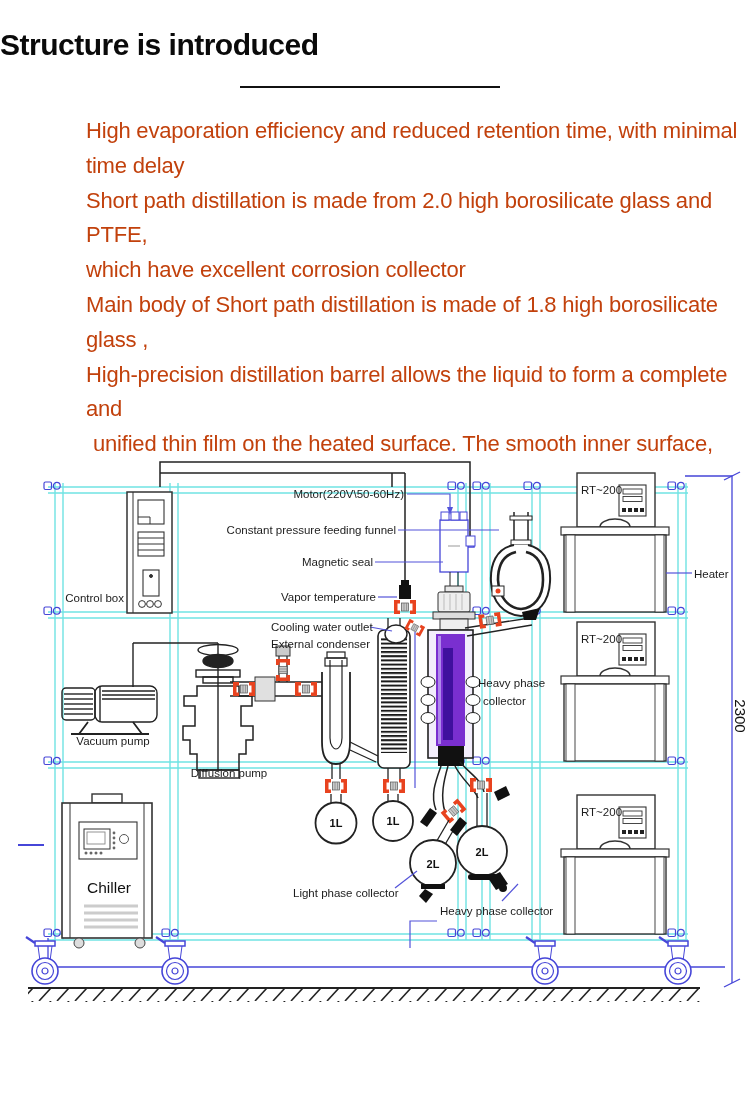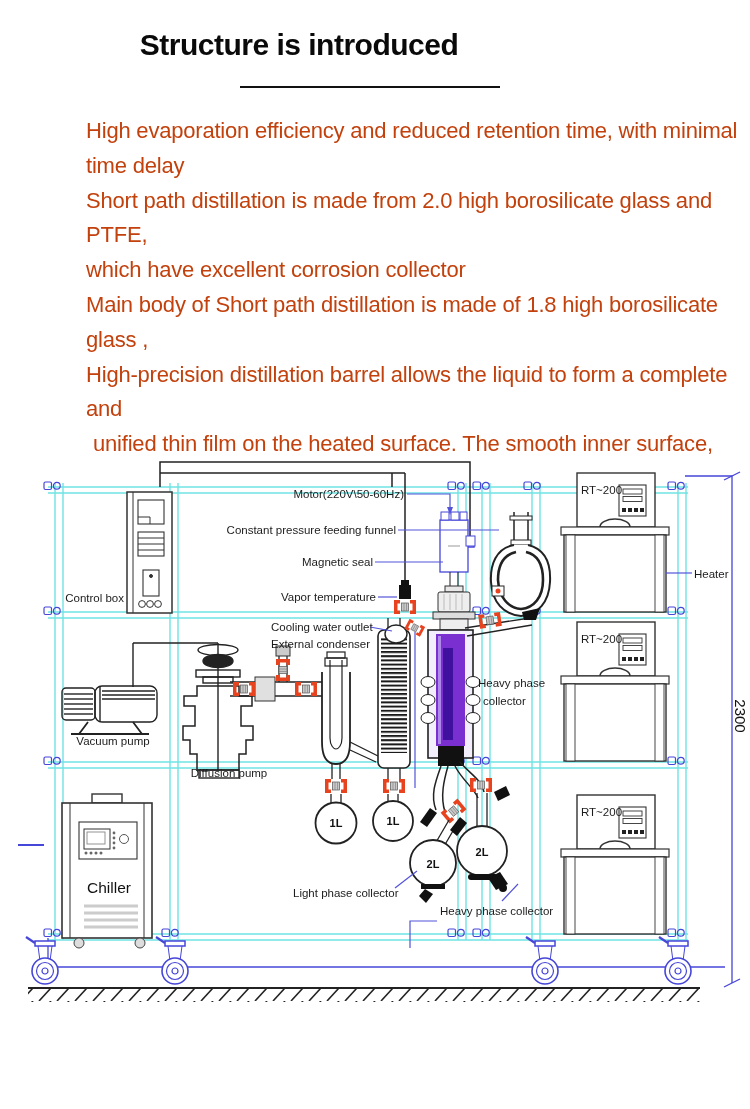--- a/index.html
+++ b/index.html
@@ -1,18 +1,18 @@
 <!DOCTYPE html>
 <html><head>
 <meta charset="utf-8">
 <style>
   html,body{margin:0;padding:0;background:#fff;}
   .canvas{position:relative;width:750px;height:1109px;background:#ffffff;overflow:hidden;
           font-family:"Liberation Sans",sans-serif;}
-  .title{position:absolute;top:28px;left:0;width:598px;text-align:center;
+  .title{position:absolute;top:28px;left:0;width:598px;
          font-size:30px;font-weight:700;color:#0a0a0a;letter-spacing:-.5px;}
   .title-rule{position:absolute;top:86px;left:240px;width:260px;height:2px;background:#111;}
   .intro{position:absolute;top:114px;left:50px;width:680px;font-size:22px;
          line-height:34.8px;color:#c2410c;letter-spacing:-.2px;margin-left:36px;}
   .intro .indent{padding-left:7px;}
   svg{position:absolute;top:0;left:0;}
   .lbl{font:11.5px "Liberation Sans",sans-serif;fill:#1c1c1c;}
   .lbl-flask{font:bold 11px "Liberation Sans",sans-serif;fill:#111;}
   .lbl-big{font:15.5px "Liberation Sans",sans-serif;fill:#111;}
   .lbl-dim{font:15px "Liberation Sans",sans-serif;fill:#111;}

